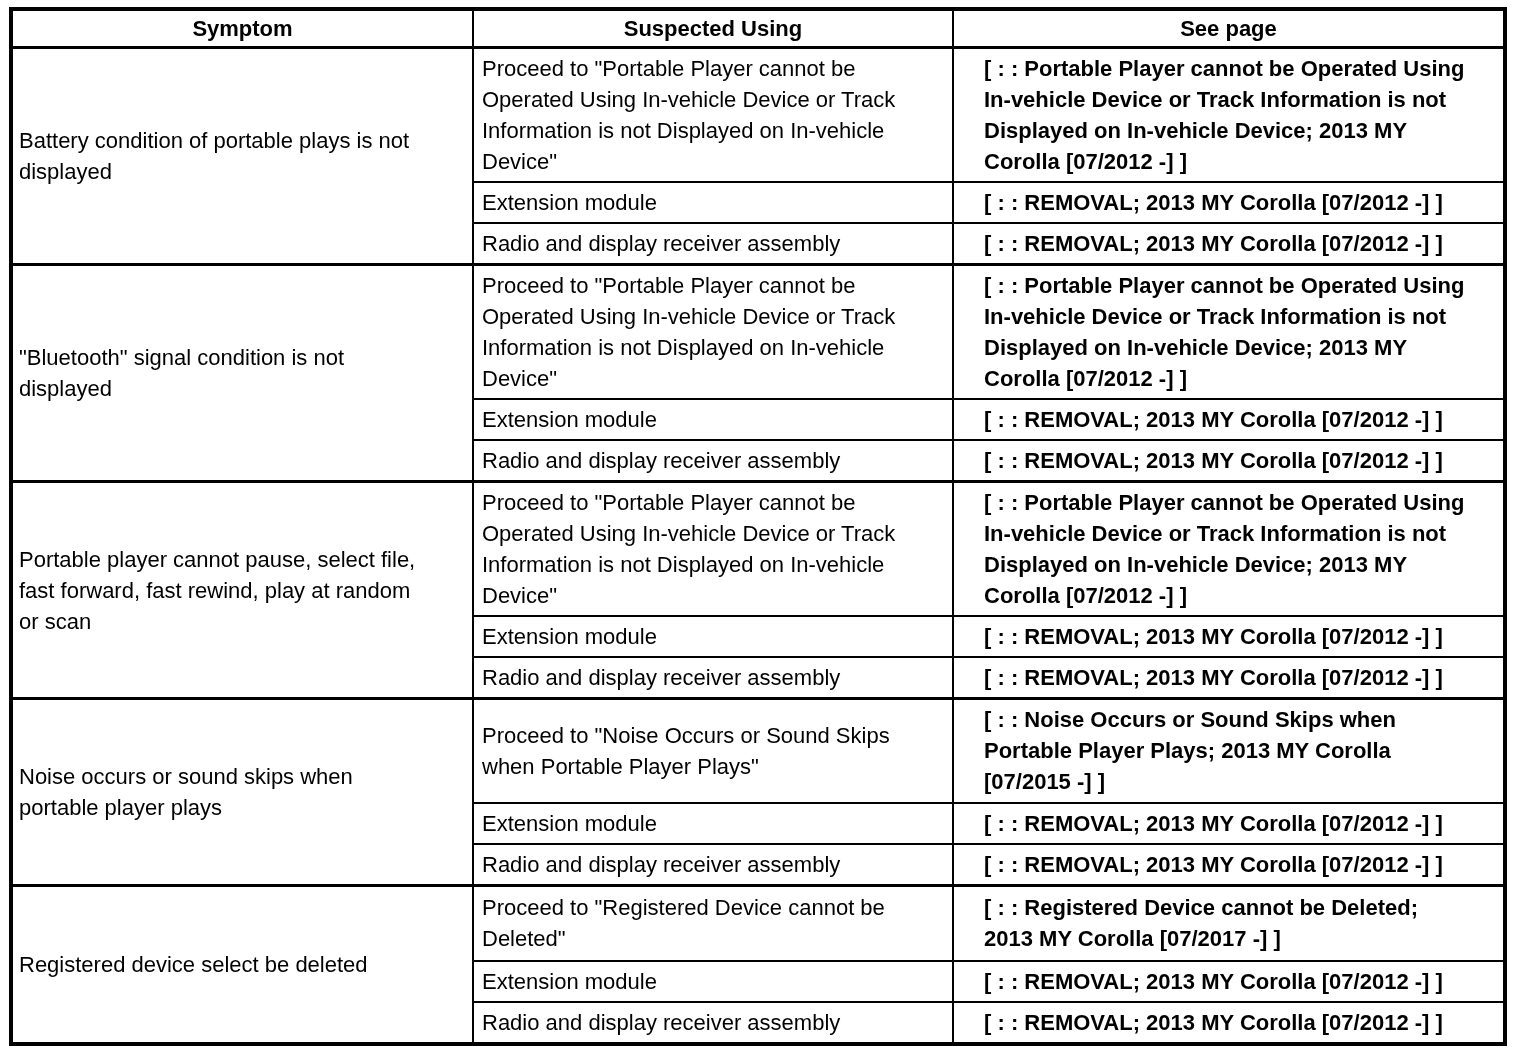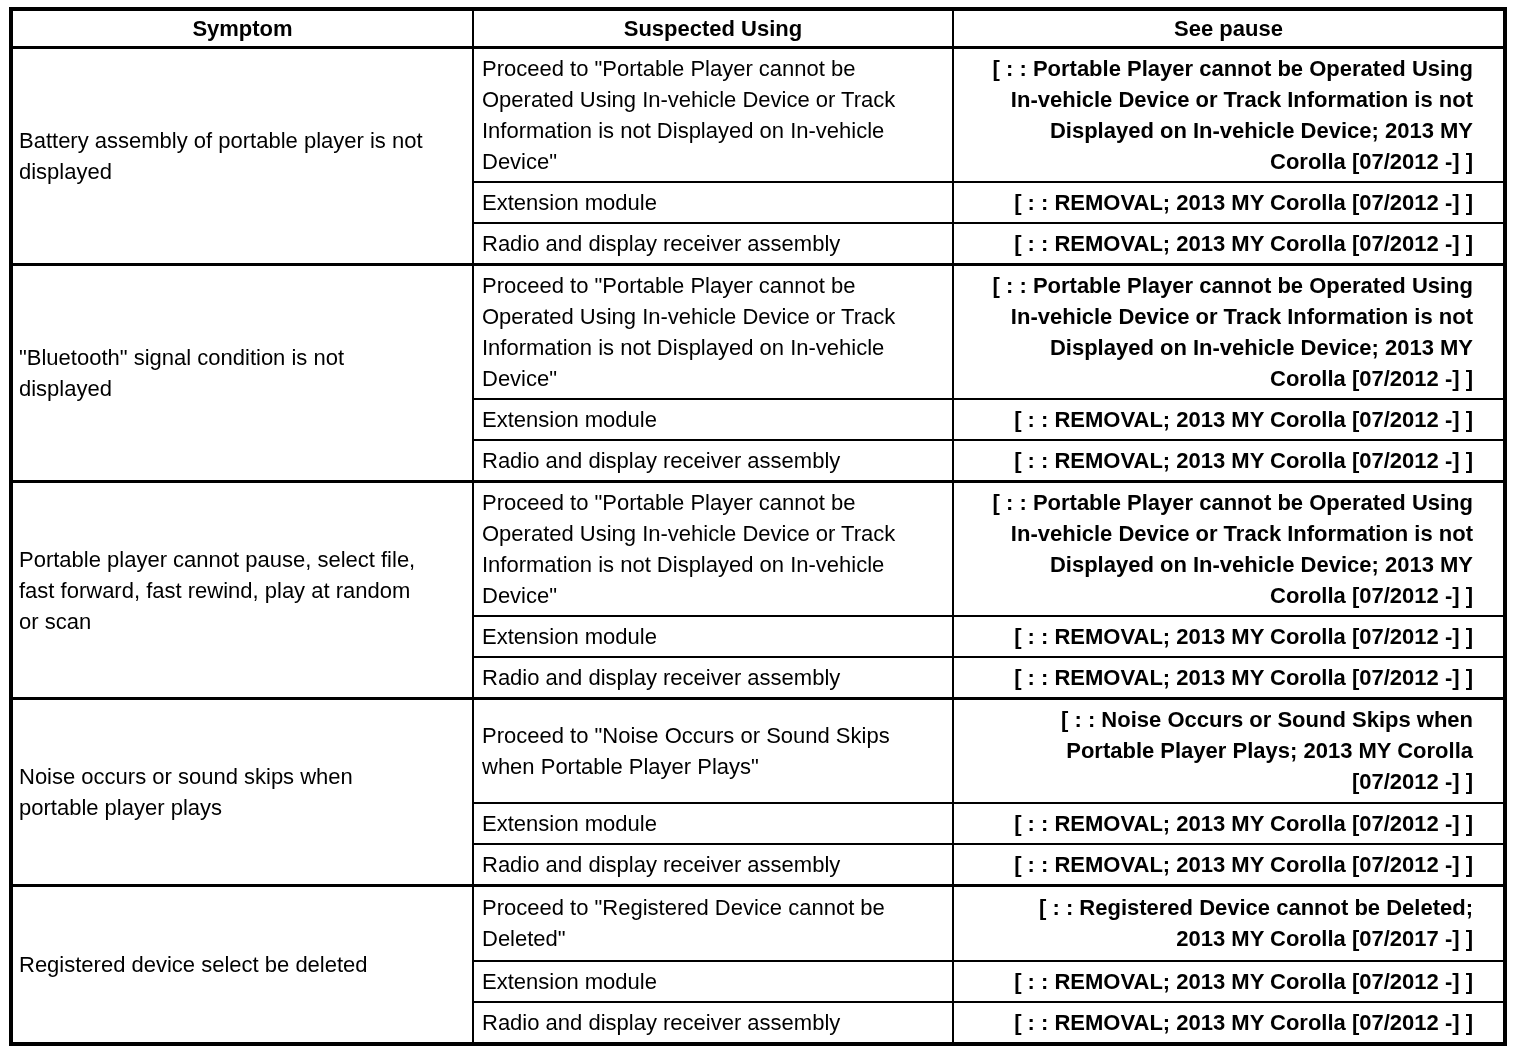--- a/index.html
+++ b/index.html
@@ -48,21 +48,21 @@
     text-align: left;
     padding: 4px 44px 4px 6px;
     font-weight: normal;
   }
   td.area {
     text-align: left;
     padding: 4px 48px 4px 8px;
     font-weight: normal;
   }
   td.page {
-    text-align: right;
+    text-align: left;
     padding: 4px 30px;
     font-weight: bold;
   }
   tr.h-tall  { height: 132px; }
   tr.h-med   { height: 104px; }
   tr.h-two   { height: 76px;  }
   tr.h-one   { height: 39px; margin-top: 33px;  }
 </style>
 </head>
 <body>
@@ -71,27 +71,27 @@
   <table class="symptom-table">
     <colgroup>
       <col class="c-symptom">
       <col class="c-area">
       <col class="c-page">
     </colgroup>
     <thead>
       <tr>
         <th>Symptom</th>
         <th>Suspected Using</th>
-        <th>See pause</th>
+        <th>See page</th>
       </tr>
     </thead>
     <tbody>
 
       <tr class="group-start h-tall">
-        <td class="sym" rowspan="3">Battery assembly of portable player is not displayed</td>
+        <td class="sym" rowspan="3">Battery condition of portable plays is not displayed</td>
         <td class="area">Proceed to "Portable Player cannot be Operated Using In-vehicle Device or Track Information is not Displayed on In-vehicle Device"</td>
         <td class="page">[ : : Portable Player cannot be Operated Using In-vehicle Device or Track Information is not Displayed on In-vehicle Device; 2013 MY Corolla [07/2012 -] ]</td>
       </tr>
       <tr class="h-one">
         <td class="area">Extension module</td>
         <td class="page">[ : : REMOVAL; 2013 MY Corolla [07/2012 -] ]</td>
       </tr>
       <tr class="h-one">
         <td class="area">Radio and display receiver assembly</td>
         <td class="page">[ : : REMOVAL; 2013 MY Corolla [07/2012 -] ]</td>
@@ -121,21 +121,21 @@
         <td class="page">[ : : REMOVAL; 2013 MY Corolla [07/2012 -] ]</td>
       </tr>
       <tr class="h-one">
         <td class="area">Radio and display receiver assembly</td>
         <td class="page">[ : : REMOVAL; 2013 MY Corolla [07/2012 -] ]</td>
       </tr>
 
       <tr class="group-start h-med">
         <td class="sym" rowspan="3">Noise occurs or sound skips when portable player plays</td>
         <td class="area">Proceed to "Noise Occurs or Sound Skips when Portable Player Plays"</td>
-        <td class="page">[ : : Noise Occurs or Sound Skips when Portable Player Plays; 2013 MY Corolla [07/2012 -] ]</td>
+        <td class="page">[ : : Noise Occurs or Sound Skips when Portable Player Plays; 2013 MY Corolla [07/2015 -] ]</td>
       </tr>
       <tr class="h-one">
         <td class="area">Extension module</td>
         <td class="page">[ : : REMOVAL; 2013 MY Corolla [07/2012 -] ]</td>
       </tr>
       <tr class="h-one">
         <td class="area">Radio and display receiver assembly</td>
         <td class="page">[ : : REMOVAL; 2013 MY Corolla [07/2012 -] ]</td>
       </tr>
 

